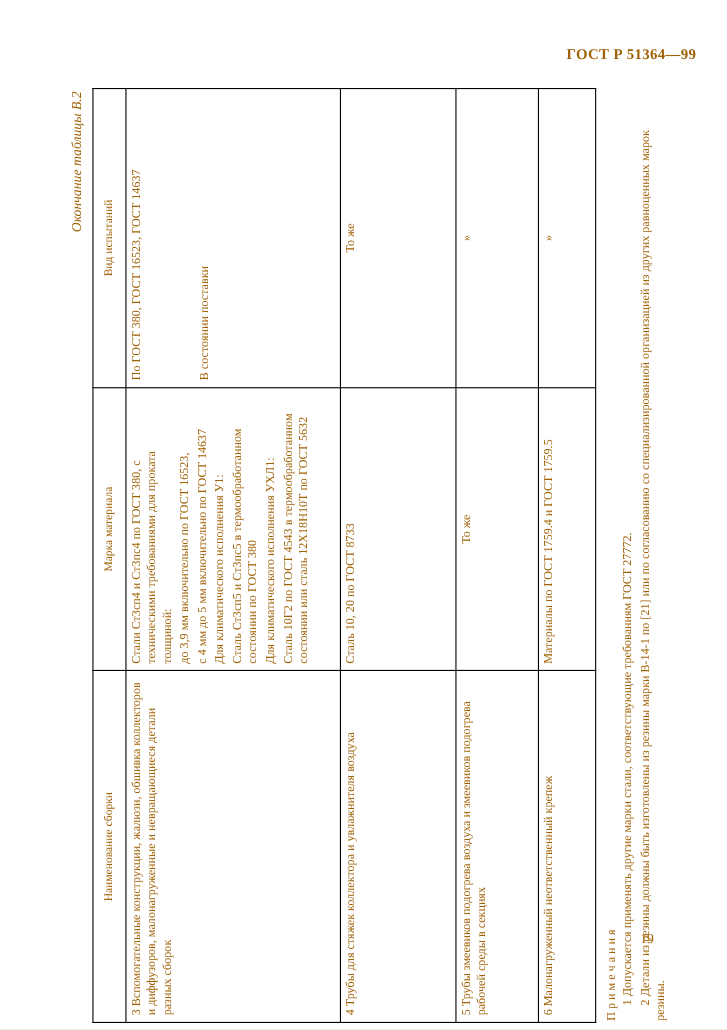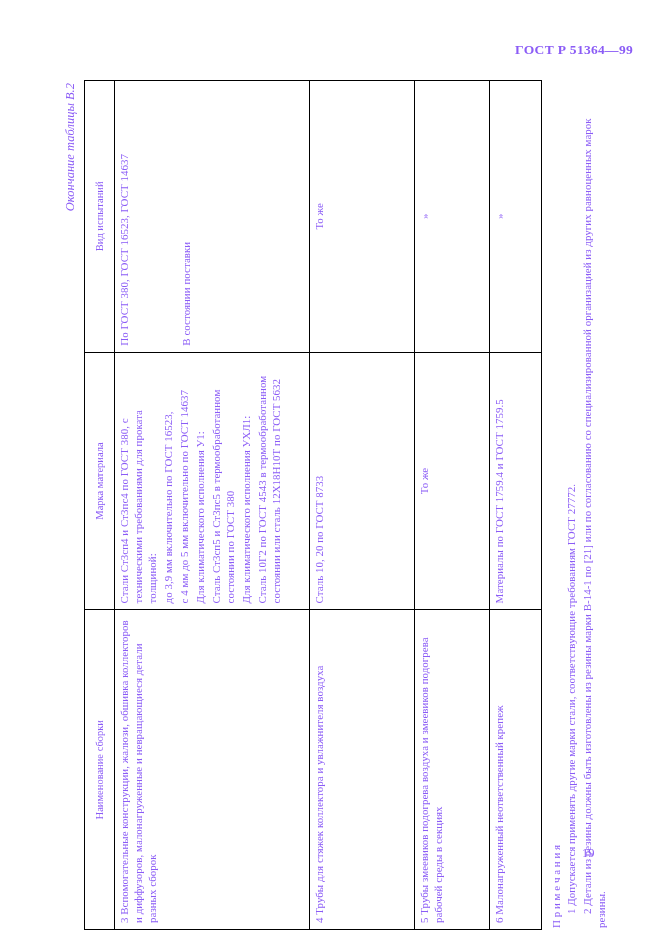--- a/index.html
+++ b/index.html
@@ -2,21 +2,21 @@
 <html><head>
 <meta charset="utf-8">
 <style>
   html,body{margin:0;padding:0;background:#e8e8e8;}
   .page{
     position:relative;
     width:661px;height:936px;
     background:#ffffff;
     overflow:hidden;
     font-family:"Liberation Serif","DejaVu Serif",serif;
-    color:#8b5cf6;
+    color:#a16207;
   }
   
   .page-header{
     position:absolute;top:42px;right:28px;
     font-size:13.5px;font-weight:bold;letter-spacing:.3px;
   }
   .page-number{
     position:absolute;top:846px;left:582px;
     font-size:12.5px;
   }

